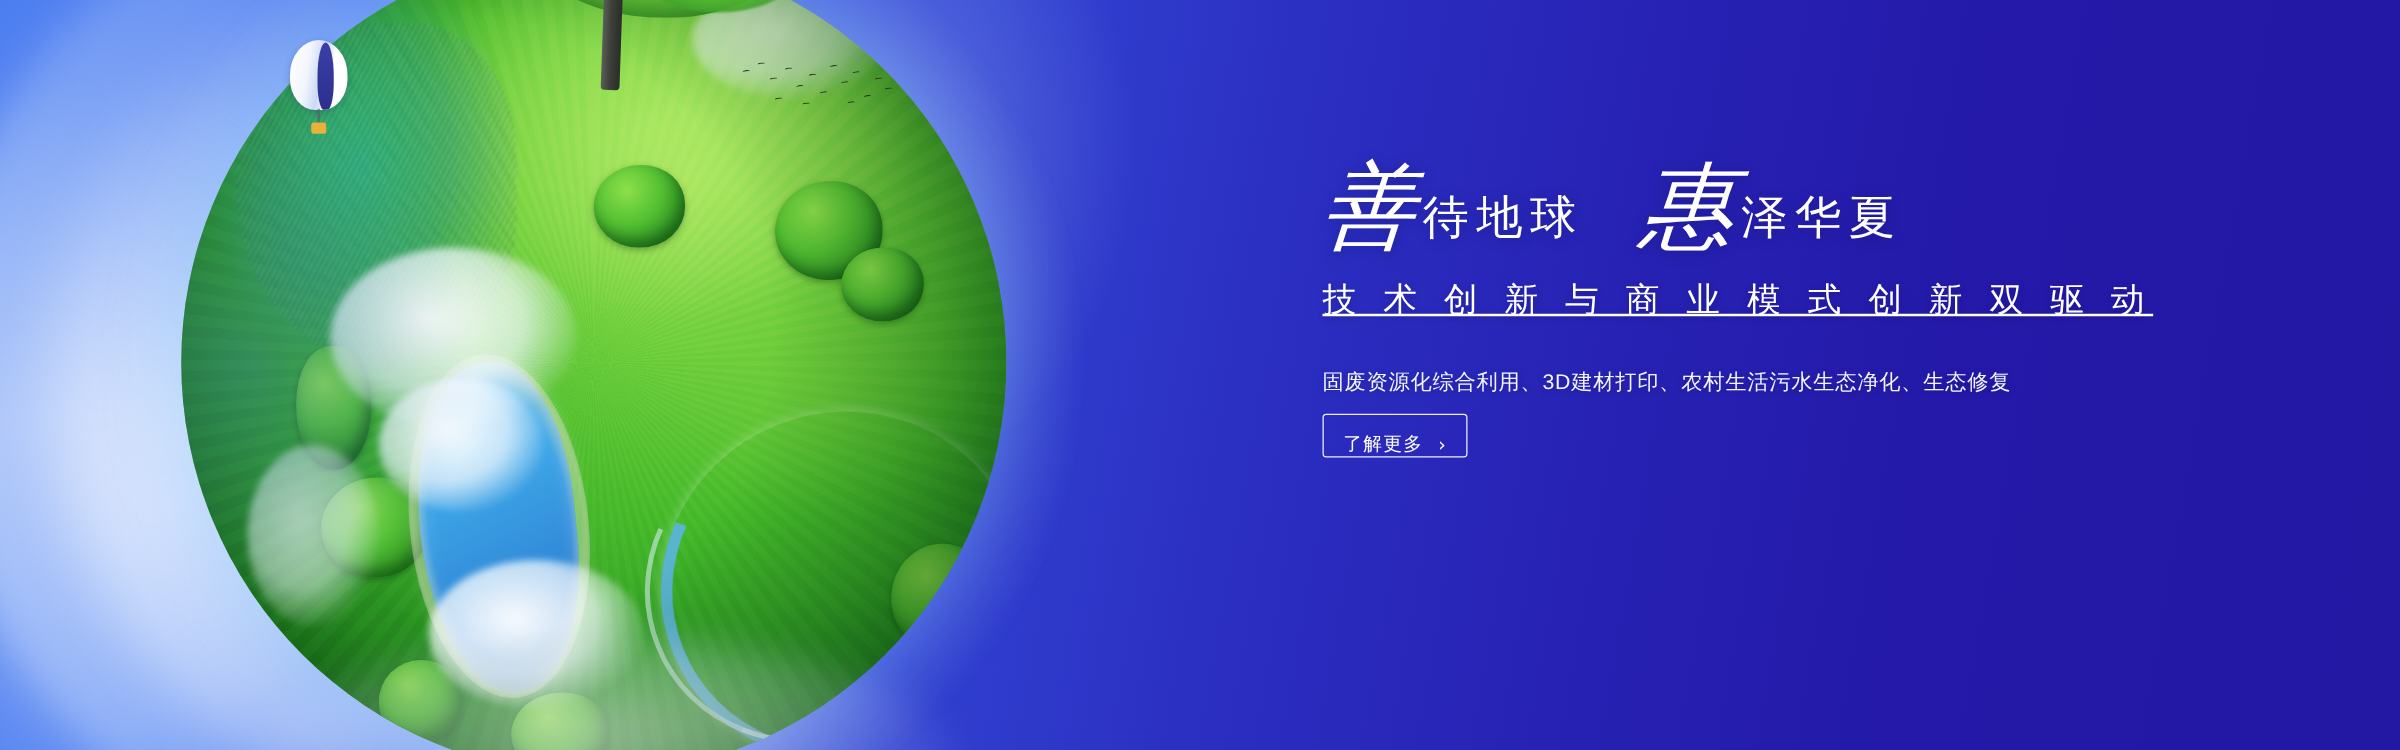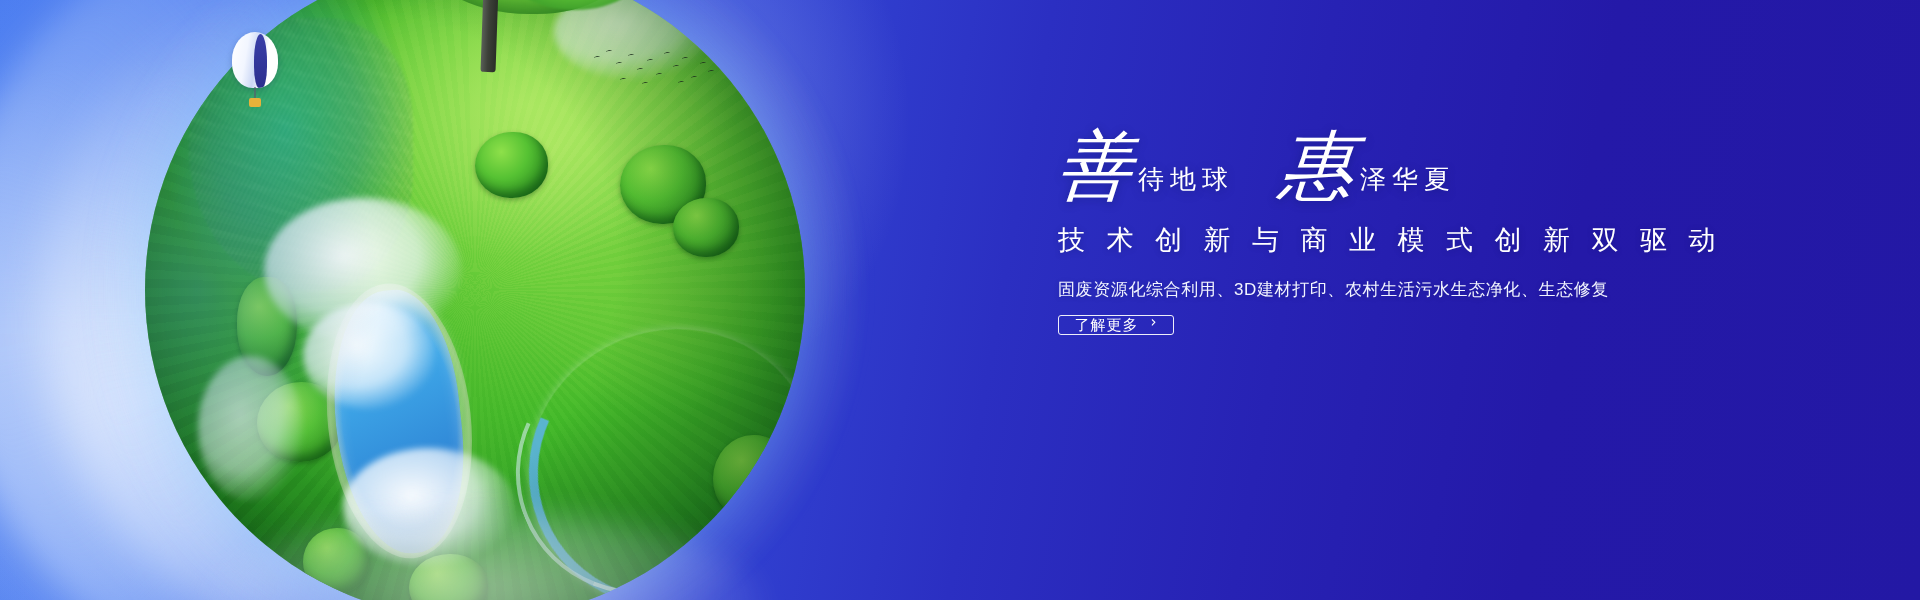--- a/index.html
+++ b/index.html
@@ -287,57 +287,58 @@
     font-size:74px;
     font-weight:400;
     letter-spacing:0;
     font-style:italic;
     transform:skewX(-4deg);
     display:inline-block;
     line-height:.92;
   }
   .hl-small{
     font-family:Liberation Sans, sans-serif;
-    font-size:26px;
+    font-size:37px;
     font-weight:400;
     letter-spacing:6px;
     padding-bottom:8px;
     padding-left:6px;
     display:inline-block;
   }
   .hl-gap{ display:inline-block; width:46px; }
 
   .subtitle{
     font-family:"Liberation Sans", sans-serif;
     font-size:27px;
     font-weight:400;
     letter-spacing:7px;
     color:#ffffff;
     margin-top:22px;
-    margin-bottom:20px;
+    margin-bottom:36px;
     white-space:nowrap;
     text-shadow:0 1px 6px rgba(10,20,80,.30);
+    text-decoration:underline;
   }
   .description{
     font-family:"Liberation Sans", sans-serif;
     font-size:17px;
     font-weight:400;
     letter-spacing:.6px;
     color:#f2f4ff;
     margin-bottom:14px;
     white-space:nowrap;
     text-shadow:0 1px 5px rgba(10,20,80,.28);
   }
   .cta{
     display:inline-flex;
-    align-items:flex-start;
+    align-items:flex-end;
     justify-content:center;
     gap:12px;
     width:116px;
-    height:20px;
+    height:35px;
     border:1px solid rgba(255,255,255,.92);
     border-radius:3px;
     background:transparent;
     color:#ffffff;
     font-family:"Liberation Sans", sans-serif;
     font-size:15px;
     letter-spacing:1px;
     cursor:pointer;
     text-decoration:none;
   }

